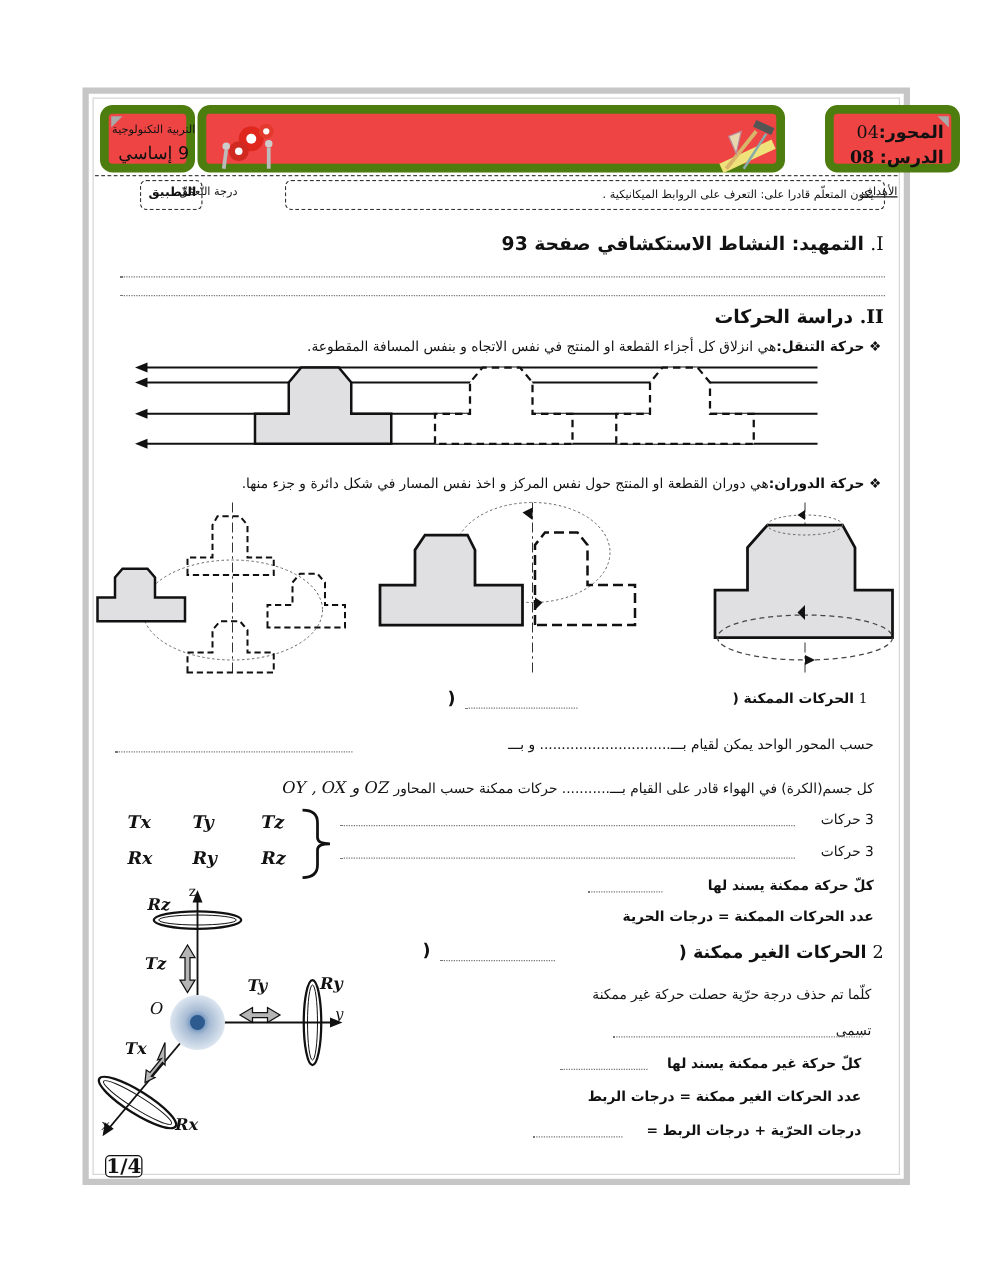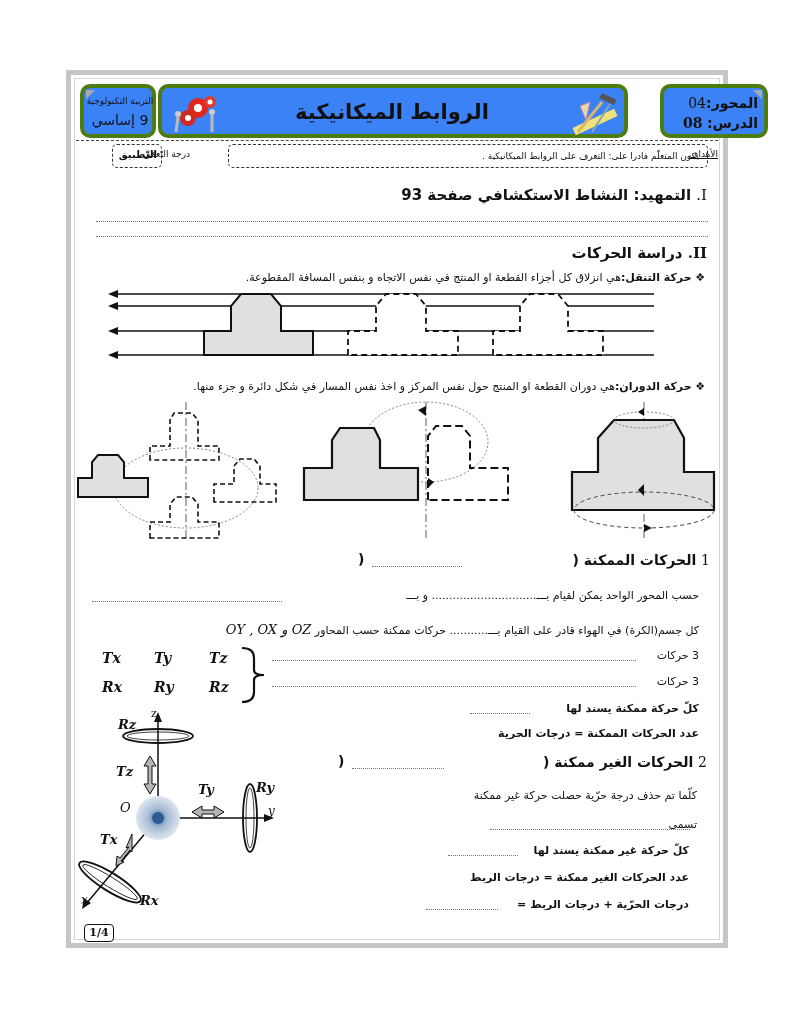--- a/index.html
+++ b/index.html
@@ -2,21 +2,21 @@
 <html><head>
 <meta charset="utf-8">
 <style>
   * { box-sizing: border-box; margin: 0; padding: 0; }
   html, body { width: 791px; height: 1024px; background: #ffffff; overflow: hidden; }
   body { position: relative; font-family: "DejaVu Sans", sans-serif; color: #111; }
   .frame-outer { position: absolute; left: 66px; top: 70px; width: 662px; height: 878px; border: 5px solid #c6c6c6; }
   .frame-inner { position: absolute; left: 74px; top: 78px; width: 646px; height: 862px; border: 1px solid #d6d6d6; }
   .abs { position: absolute; }
   .rtl { direction: rtl; text-align: right; }
-  .box { position: absolute; border: 4px solid #4d7c0f; border-radius: 10px; background: #3b82f6; }
+  .box { position: absolute; border: 7px solid #4d7c0f; border-radius: 10px; background: #ef4444; }
   .corner-tri { position: absolute; left: 2px; top: 2px; width: 0; height: 0; border-top: 9px solid #aaa; border-right: 9px solid transparent; }
   .corner-tri-r { position: absolute; right: 2px; top: 2px; width: 0; height: 0; border-top: 9px solid #aaa; border-left: 9px solid transparent; }
   .dashbox { position: absolute; border: 1.5px dashed #333; border-radius: 5px; margin-left: 36px; }
   .title { font-size: 21px; font-weight: bold; text-align: center; }
   .small { font-size: 9px; }
   .h1 { font-size: 15px; font-weight: bold; }
   .txt { font-size: 11px; }
   .txtb { font-size: 11px; font-weight: bold; }
   .dots { position: absolute; border-bottom: 1px dotted #777; height: 1px; }
   .math { font-family: "DejaVu Serif", serif; font-style: italic; font-weight: bold; font-size: 14px; }
@@ -42,21 +42,20 @@
       <circle cx="20" cy="26" r="8" fill="#d02a20"></circle>
         <circle cx="20" cy="26" r="3" fill="#fff"></circle>
       <circle cx="42" cy="10" r="6" fill="#e23a2c"></circle>
         <circle cx="42" cy="10" r="2.5" fill="#fff"></circle>
       <circle cx="10" cy="22" r="3" fill="#ccc"></circle>
         <line x1="10" y1="25" x2="8" y2="40" stroke="#bbb" stroke-width="3"></line>
       <circle cx="44" cy="20" r="3" fill="#ccc"></circle>
         <line x1="44" y1="23" x2="44" y2="40" stroke="#bbb" stroke-width="3"></line>
     </svg>
   </div>
-  <div class="abs title rtl" style="left:60px;top:12px;width:340px;text-align:center;">الروابط الميكانيكية</div>
   <div class="abs" style="left:404px;top:4px;width:56px;height:46px;">
     <svg width="56" height="46" viewBox="0 0 56 46">
       <rect x="6" y="26" width="46" height="8" fill="#efe27a" transform="rotate(-25 29 30)"></rect>
       <line x1="12" y1="40" x2="36" y2="10" stroke="#d9b46b" stroke-width="3"></line>
       <line x1="26" y1="40" x2="44" y2="12" stroke="#8aa" stroke-width="2"></line>
       <rect x="34" y="4" width="16" height="6" fill="#555" transform="rotate(25 42 7)"></rect>
       <polygon points="14,14 24,10 20,28" fill="#e8d8b0" stroke="#b89" stroke-width="1"></polygon>
     </svg>
   </div>
 </div>
@@ -150,21 +149,21 @@
 <svg style="left:568px;top:400px;" width="150" height="140" viewBox="0 0 150 140">
   <line x1="76" y1="2" x2="76" y2="138" stroke="#333" stroke-width="0.8" stroke-dasharray="8,3,2,3"></line>
   <polygon points="4,110 4,72 30,72 30,38 46,20 106,20 116,38 116,72 146,72 146,110" fill="#e0dfe2" stroke="#111" stroke-width="2.2"></polygon>
   <ellipse cx="76" cy="20" rx="30" ry="8" fill="none" stroke="#666" stroke-width="0.8" stroke-dasharray="2,2"></ellipse>
   <ellipse cx="76" cy="110" rx="70" ry="18" fill="none" stroke="#444" stroke-width="1" stroke-dasharray="4,3"></ellipse>
   <polygon points="76,8 70,12 76,16" fill="#111"></polygon>
   <polygon points="76,84 70,90 76,96" fill="#111"></polygon>
   <polygon points="76,124 84,128 76,132" fill="#111"></polygon>
 </svg>
 
-<div class="abs rtl" style="right:81px;top:552px;white-space:nowrap;font-size:14px;font-weight:bold;">
+<div class="abs rtl" style="right:97px;top:552px;white-space:nowrap;font-size:11px;font-weight:bold;">
   <span style="font-family:'DejaVu Serif',serif;font-weight:normal;">1</span>
   <span>الحركات الممكنة (</span>
 </div>
 <div class="dots" style="left:372px;top:566px;width:90px;"></div>
 <div class="abs" style="left:358px;top:551px;font-size:14px;font-weight:bold;">)</div>
 
 <div class="abs txt rtl" style="right:92px;top:589px;white-space:nowrap;">حسب المحور الواحد يمكن لقيام بـــ.............................. و بـــ</div>
 <div class="dots" style="left:92px;top:601px;width:190px;"></div>
 
 <div class="abs txt rtl" style="right:92px;top:622px;white-space:nowrap;">
@@ -251,13 +250,13 @@
 <div class="abs math" style="left:118px;top:717px;font-size:13px;">Rz</div>
 <div class="abs math" style="left:116px;top:764px;font-size:13px;">Tz</div>
 <div class="abs math" style="left:198px;top:782px;font-size:13px;">Ty</div>
 <div class="abs math" style="left:256px;top:780px;font-size:13px;">Ry</div>
 <div class="abs" style="left:268px;top:804px;font-family:'DejaVu Serif',serif;font-style:italic;font-size:12px;">y</div>
 <div class="abs math" style="left:120px;top:800px;font-size:13px;font-weight:normal;">O</div>
 <div class="abs math" style="left:100px;top:832px;font-size:13px;">Tx</div>
 <div class="abs" style="left:81px;top:893px;font-family:'DejaVu Serif',serif;font-style:italic;font-size:12px;">x</div>
 <div class="abs math" style="left:140px;top:893px;font-size:13px;">Rx</div>
 
-<div class="abs" style="left:84px;top:924px;width:30px;height:18px;border:1.5px solid #111;border-radius:4px;background:#fff;font-family:'DejaVu Serif',serif;font-weight:bold;font-size:11px;text-align:center;line-height:15px;">1/4</div>
+<div class="abs" style="left:84px;top:924px;width:30px;height:18px;border:1.5px solid #111;border-radius:4px;background:#fff;font-family:'DejaVu Serif',serif;font-weight:bold;font-size:16px;text-align:center;line-height:15px;">1/4</div>
 
 </body></html>

